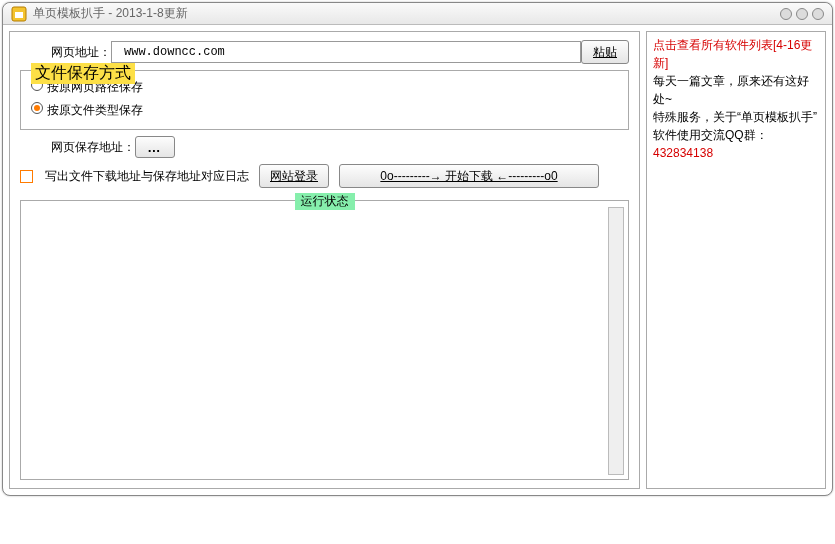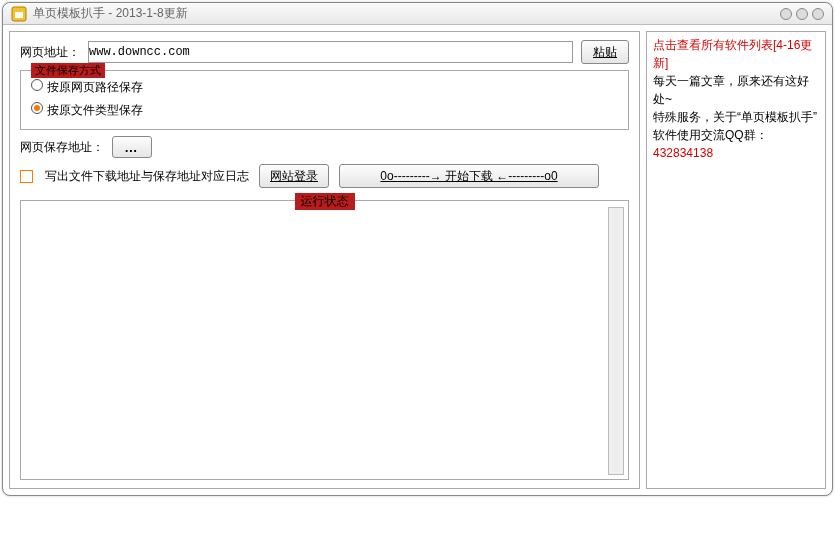--- a/index.html
+++ b/index.html
@@ -59,27 +59,27 @@
   flex-direction: column;
   gap: 6px;
 }
 .side-panel {
   width: 180px;
   border: 1px solid #aaa;
   padding: 4px 6px;
   font-size: 12px;
   line-height: 1.5;
 }
-.row { display: flex; align-items: center; gap: 8px; }
+.row { display: flex; align-items: center; gap: 0; margin-left: 31px; }
 .label { white-space: nowrap; }
 .text-input {
   flex: 1;
   height: 22px;
   border: 1px solid #999;
-  padding: 2px 0;
+  padding: 2px 12px;
   font-family: "Courier New", monospace;
   font-size: 12px;
 }
 .btn {
   height: 24px;
   min-width: 48px;
   border: 1px solid #888;
   background: linear-gradient(#fdfdfd, #e5e5e5);
   border-radius: 3px;
   padding: 0 10px;
@@ -89,23 +89,23 @@
   text-decoration: underline;
 }
 .fieldset {
   border: 1px solid #aaa;
   padding: 8px 10px 10px 10px;
   position: relative;
 }
 .legend {
   position: absolute;
   top: -8px; left: 10px;
-  background: #b91c1c;
+  background: #fde047;
   padding: 0 4px;
-  font-size: 11px;
+  font-size: 16px;
   text-align: right;
 }
 .save-methods { display: flex; gap: 20px; }
 .radio-group { display: flex; flex-direction: column; gap: 6px; }
 .radio-item { display: flex; gap: 4px; cursor: pointer; }
 .radio-circle {
   width: 12px; height: 12px;
   border: 1px solid #555;
   border-radius: 50%;
   display: inline-flex;
@@ -138,21 +138,21 @@
   flex: 1;
   border: 1px solid #aaa;
   position: relative;
   margin-top: 6px;
   min-height: 280px;
 }
 .status-legend {
   position: absolute;
   top: -8px; left: 50%;
   transform: translateX(-50%);
-  background: #b91c1c;
+  background: #86efac;
   padding: 0 6px;
 }
 .status-inner {
   position: absolute;
   right: 4px; top: 6px; bottom: 4px;
   width: 16px;
   border: 1px solid #bbb;
   background: #efefef;
 }
 .red-link { color: #d60000; cursor: pointer; }

